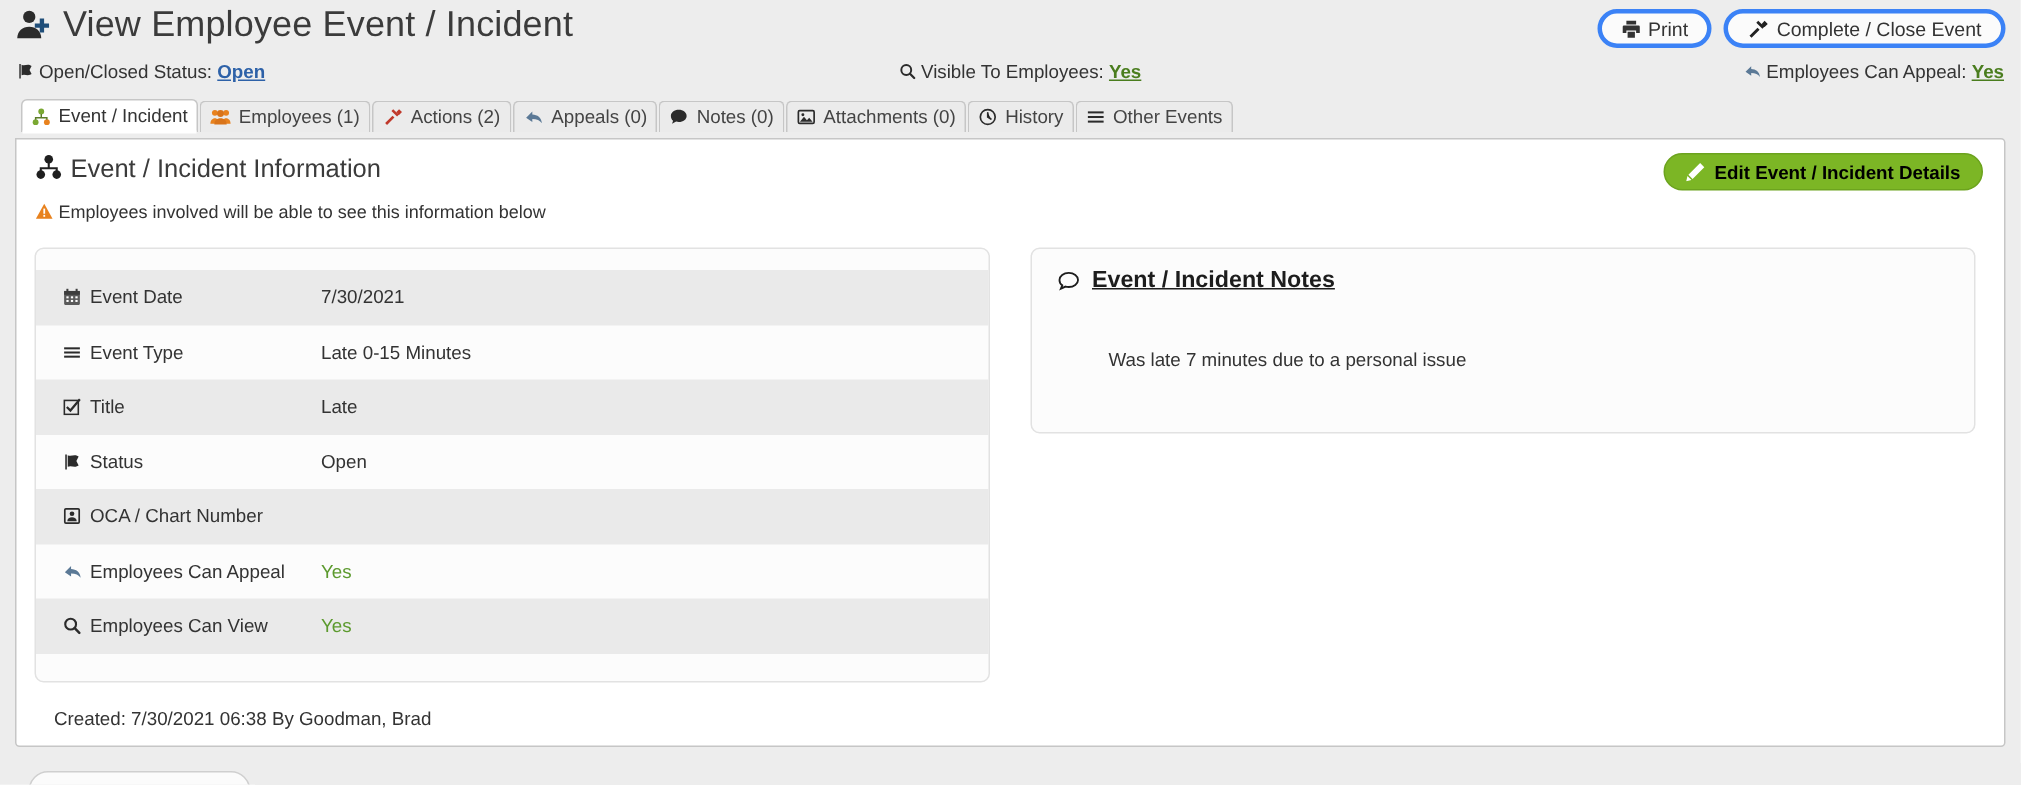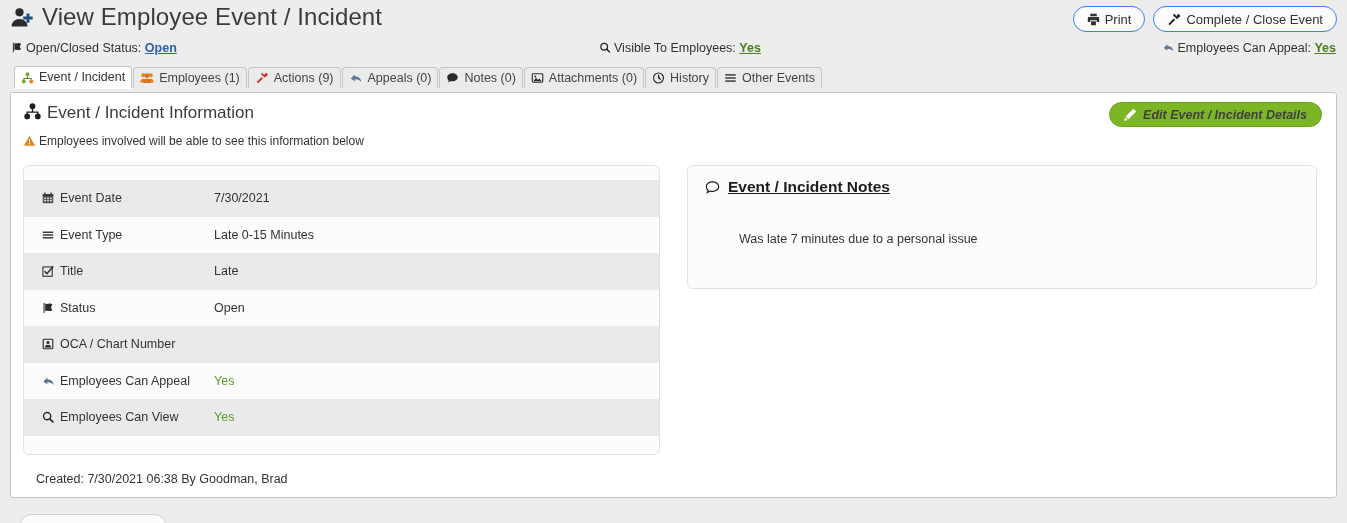--- a/index.html
+++ b/index.html
@@ -34,21 +34,21 @@
     vertical-align: -3px;
   }
   .hdr-buttons {
     position: absolute;
     right: 10px; top: 6px;
     display: flex;
     gap: 8px;
   }
   .pill-btn {
     background: #fbfbfb;
-    border: 1px solid #3b82f6;
+    border: 3px solid #3b82f6;
     border-radius: 14px;
     height: 26px;
     padding: 0 13px;
     font-size: 13px;
     color: #333;
     display: inline-flex;
     align-items: center;
     gap: 5px;
     cursor: pointer;
     white-space: nowrap;
@@ -146,30 +146,29 @@
   .section-title .sec-icon { margin-right: 5px; vertical-align:-2px; display:inline-block; }
 
   .edit-btn {
     position: absolute;
     right: 2px; top: -1px;
     background: #7cb625;
     border: 1px solid #6ca31e;
     border-radius: 15px;
     height: 25px;
     padding: 0 14px;
-    color: #404040;
+    color: #000000;
     font-size: 12.5px;
     font-weight: bold;
     display: inline-flex;
     align-items: center;
     gap: 6px;
     cursor: pointer;
     white-space: nowrap;
     font-family: "Liberation Sans", sans-serif;
-    font-style: italic;
   }
 
   .warn-line {
     margin-top: 9px;
     font-size: 12px;
     color: #333;
     white-space: nowrap;
   }
   .warn-line .warn-icon { margin-right: 3px; vertical-align:-2px; display:inline-block; }
 
@@ -342,21 +341,21 @@
       </span>
       <span>Employees (1)</span>
     </div>
 
     <div class="tab">
       <span class="ico">
         <svg width="14" height="12" viewBox="0 0 16 16">
             <path fill="#c0392b" d="M1 13.4 7.6 6.8l1.7 1.7L2.7 15zM8.2 1l5 5-1.6 1.6-5-5zM11 3.6 13.4 1 16 3.6 13.4 6.2z"></path>
           </svg>
       </span>
-      <span>Actions (9)</span>
+      <span>Actions (2)</span>
     </div>
 
     <div class="tab">
       <span class="ico">
         <svg width="14" height="12" viewBox="0 0 16 16">
             <path fill="#5b7996" d="M6.5 3.2v2.6C11 6 14.6 8.3 15 13.6c-1.6-2.7-4.6-3.9-8.5-3.9v2.7L1 8.6z"></path>
           </svg>
       </span>
       <span>Appeals (0)</span>
     </div>

